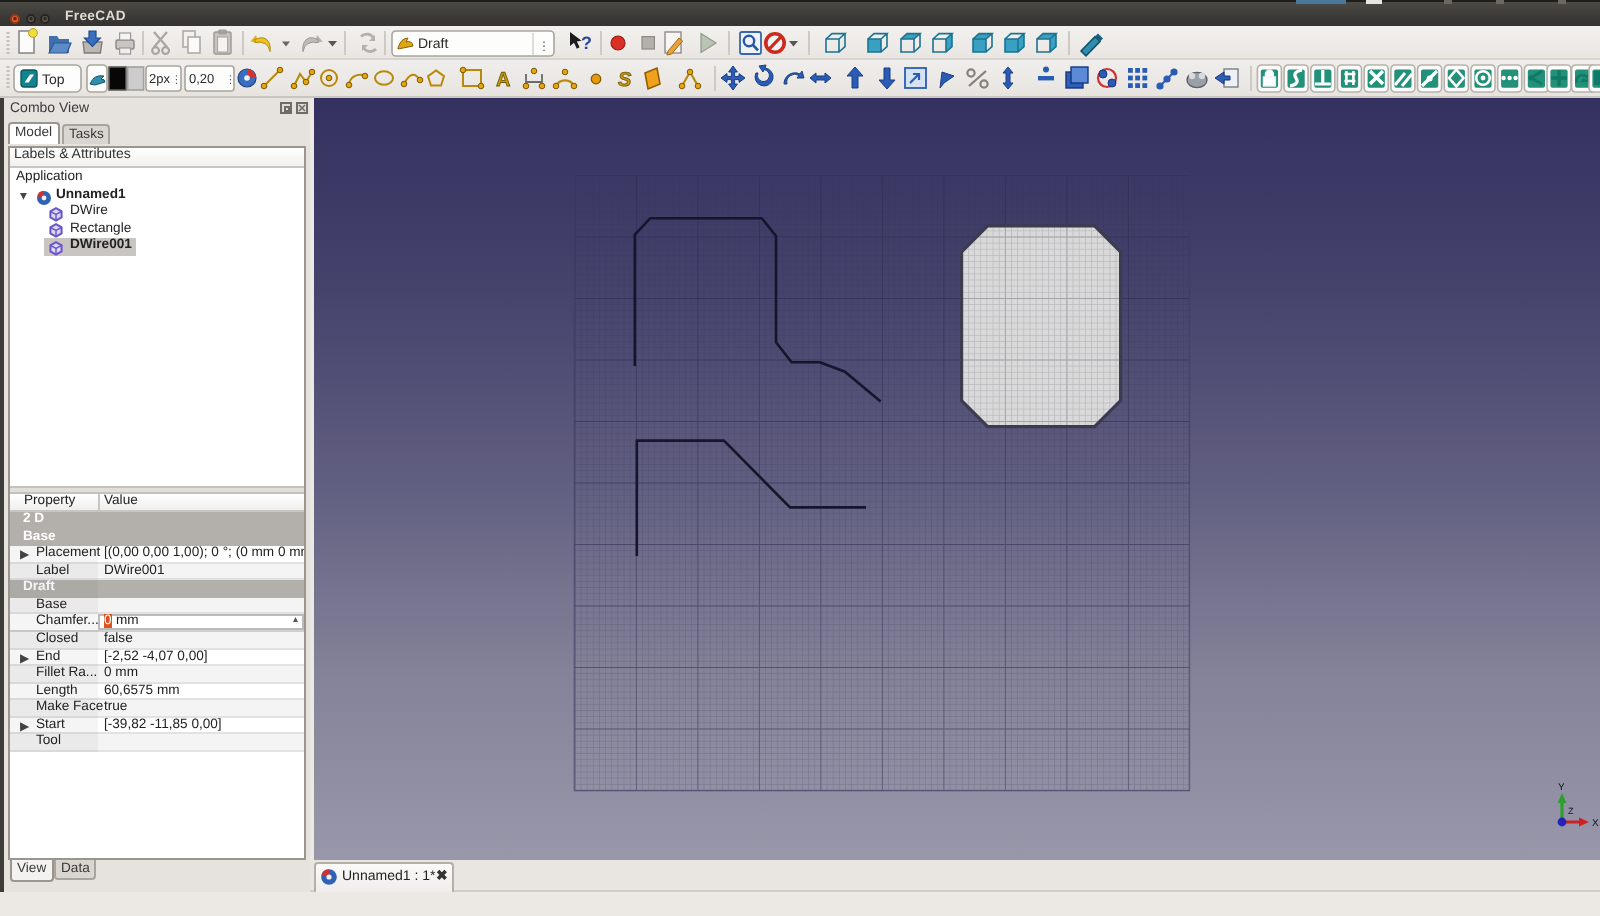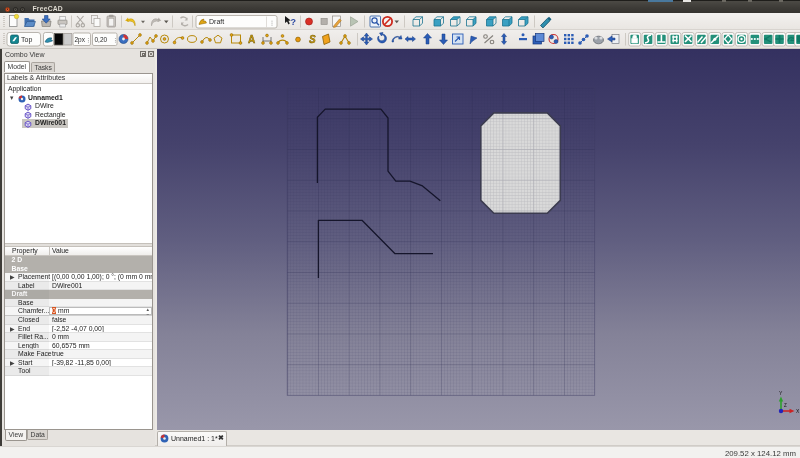--- a/index.html
+++ b/index.html
@@ -519,16 +519,13 @@
     <div style="position:absolute;left:2px;top:1px;width:70px;height:15px;background:linear-gradient(#fbfaf9,#efedeb);border:1px solid #b3afa9;border-bottom:none;border-radius:2px 2px 0 0;"></div>
     <svg class="abs" style="left:5px;top:4px" width="9" height="9" viewBox="0 0 9 9">
         <circle cx="4.5" cy="4.5" r="3.9" fill="#2f62b5"></circle>
         <path d="M4.5 0.6 A3.9 3.9 0 0 0 0.7 3.6 L4.5 4.5 Z" fill="#cb3333"></path>
         <circle cx="4.5" cy="4.5" r="1.3" fill="#f0f0f0"></circle>
       </svg>
     <div style="position:absolute;left:16px;top:4.5px;font-size:7px;color:#222;">Unnamed1 : 1*</div>
     <div style="position:absolute;left:63px;top:4px;font-size:7px;font-weight:bold;color:#333;">✖</div>
   </div>
 
-  <div id="statusbar" class="abs">
-      <div id="status-dim">209.52 x 124.12 mm</div>
-    </div>
 </div>
 
 </body></html>

